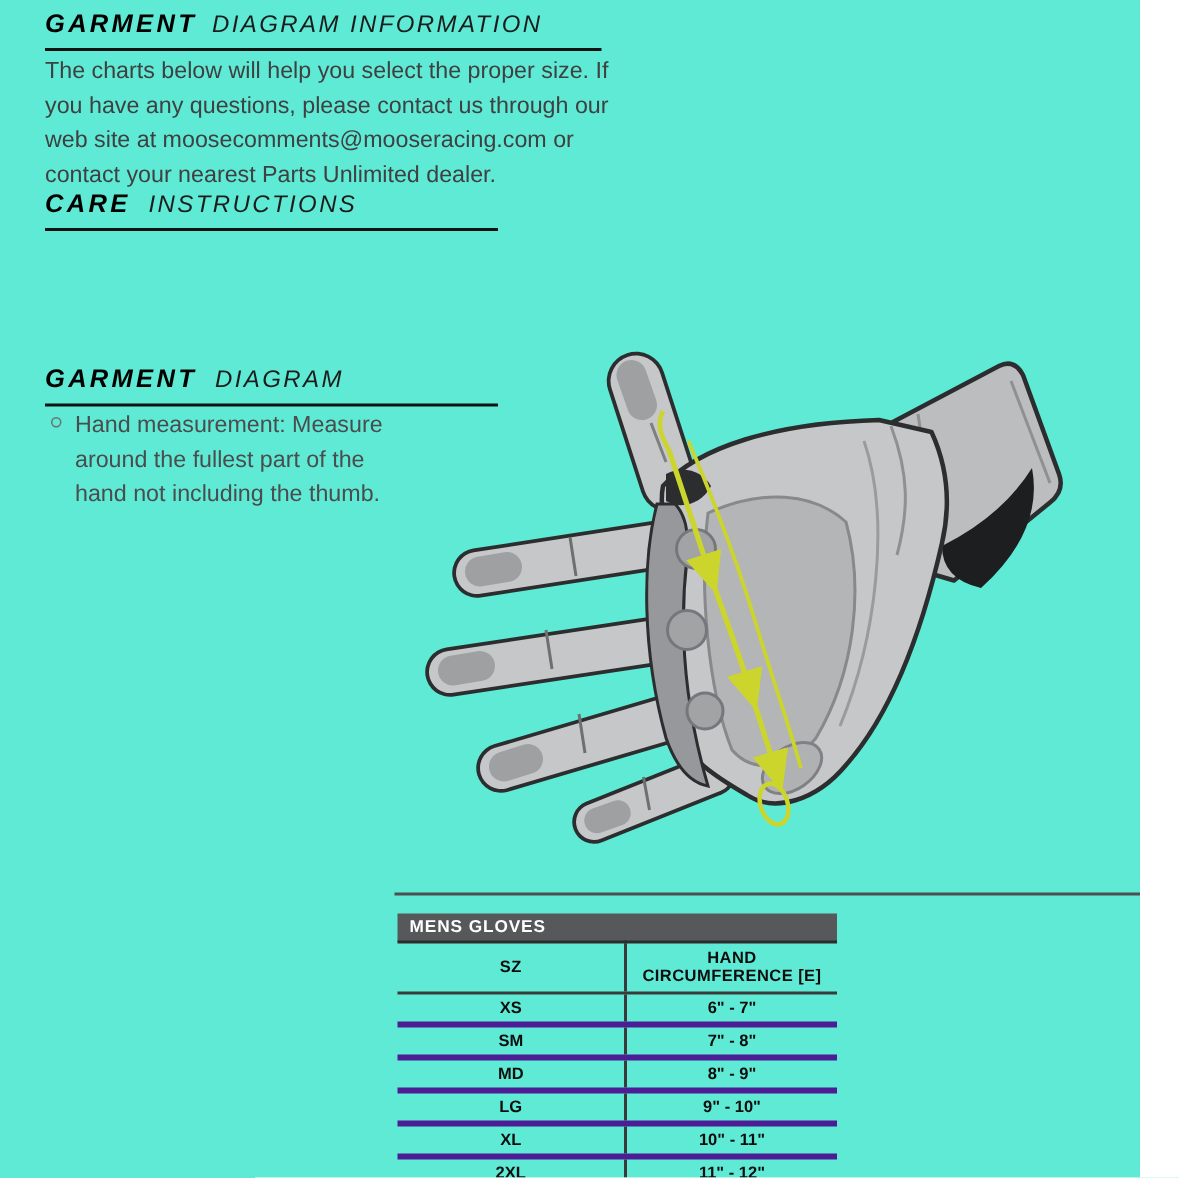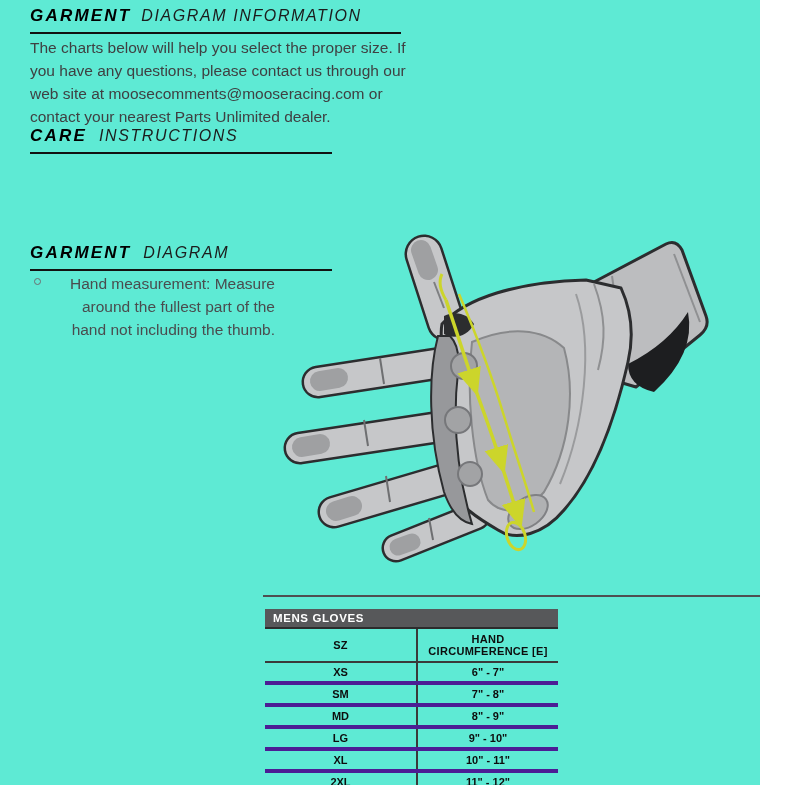--- a/index.html
+++ b/index.html
@@ -20,21 +20,21 @@
   .hl{font-style:italic;font-weight:400;font-size:16px;letter-spacing:1.6px;color:#1c1c1c;}
   .w1{width:371px;}
   .w2{width:302px;gap:12px;}
   .para{
     position:absolute;left:30px;
     font-size:15.5px;line-height:23px;color:#3f4042;
   }
   .bullet-row{
     position:absolute;left:34px;top:272px;width:246px;
     display:flex;gap:9px;
-    font-size:15.5px;line-height:23px;color:#4a4c4e;text-align:right;
+    font-size:15.5px;line-height:23px;color:#4a4c4e;
   }
   .bullet-dot{
     flex:0 0 auto;width:5px;height:5px;margin-top:6px;
     border:1.5px solid #6d6e70;border-radius:50%;
   }
   .bullet-text{width:225px;}
   .glove-wrap{position:absolute;left:276px;top:224px;width:450px;height:368px;}
   .divider{
     position:absolute;left:263px;top:595px;width:523px;height:2px;background:#4e4f51;
   }

